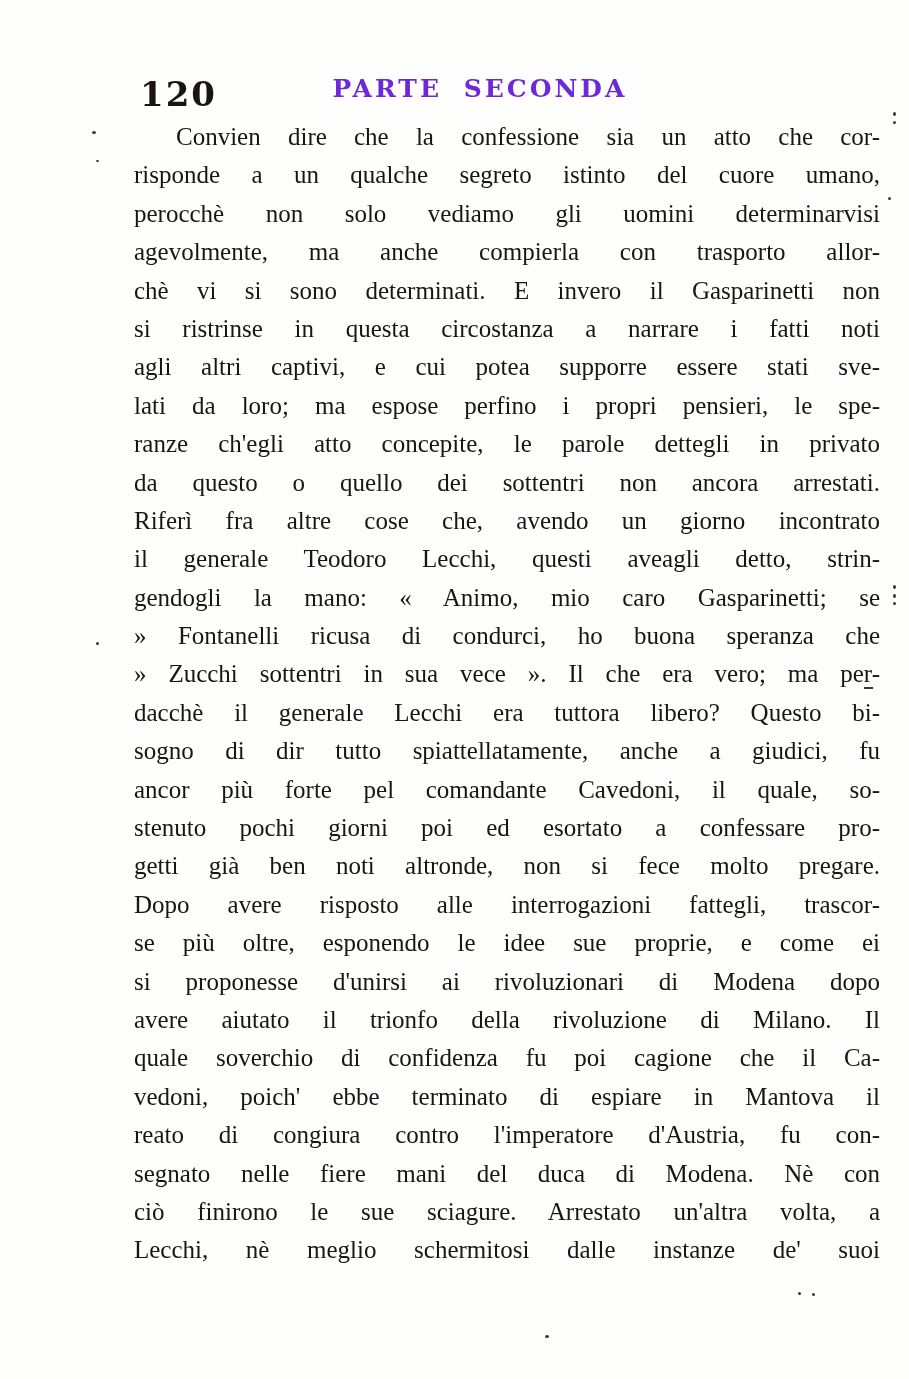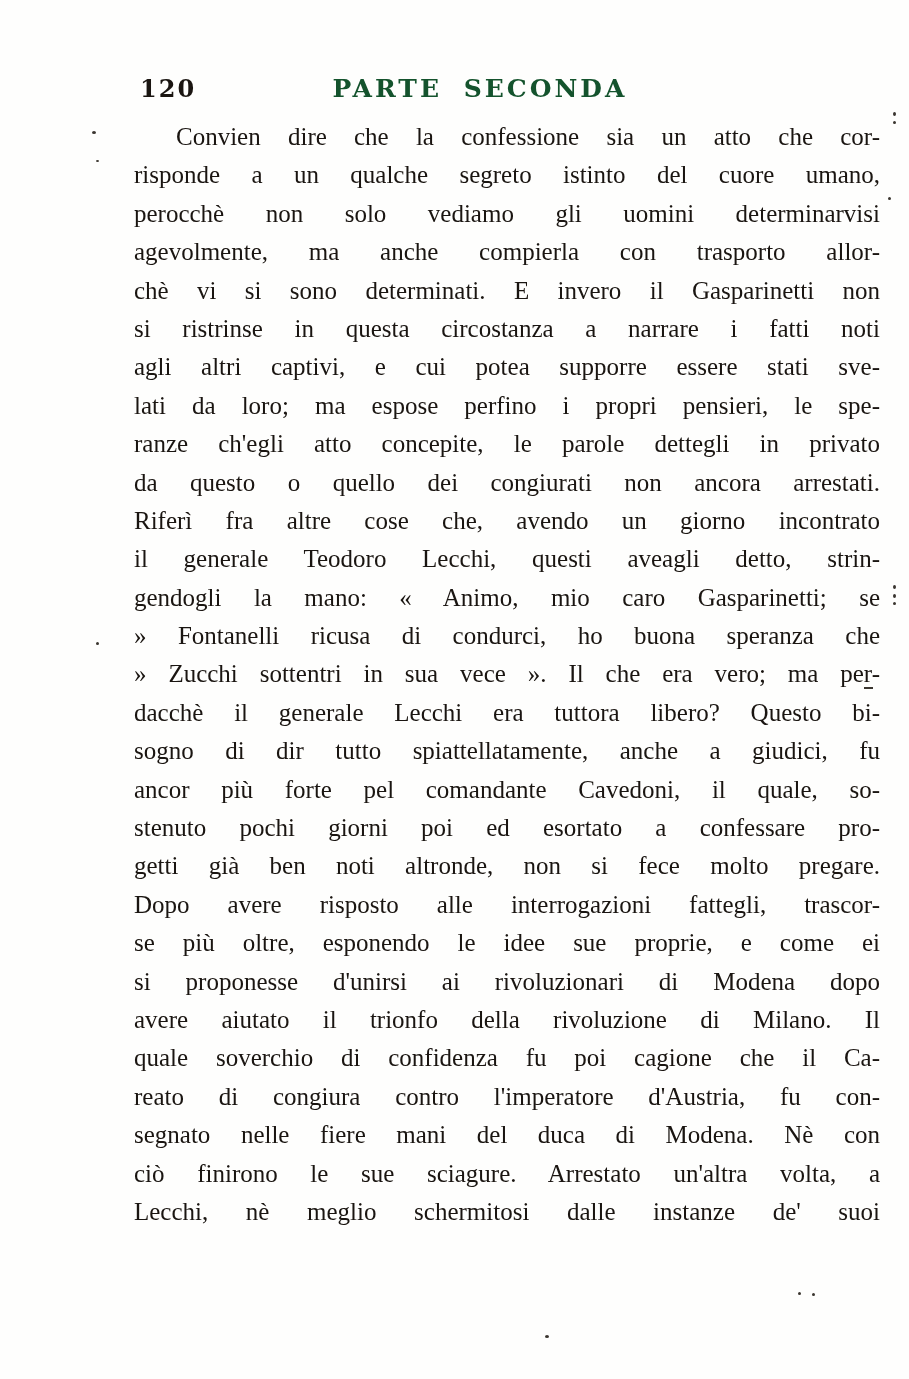--- a/index.html
+++ b/index.html
@@ -14,37 +14,37 @@
     background: #fefefdl;
     background-color: #fefefd;
     overflow: hidden;
     font-family: "DejaVu Serif", "Liberation Serif", serif;
     color: #1a1511;
   }
   .page-number {
     position: absolute;
     top: 74px;
     left: 140px;
-    font-size: 24px;
+    font-size: 34px;
     font-weight: bold;
     letter-spacing: 2px;
     color: #1a1511;
   }
   .header-title {
     position: absolute;
     top: 74px;
     left: 310px;
     width: 340px;
     text-align: center;
     font-size: 25px;
     font-weight: bold;
     letter-spacing: 3px;
     word-spacing: 10px;
     white-space: nowrap;
-    color: #14532d;
+    color: #6d28d9;
   }
   .body-text {
     position: absolute;
     top: 118px;
     left: 134px;
     width: 746px;
     font-size: 25px;
     font-weight: 500;
     font-family: Liberation Serif, serif;
   }
@@ -87,36 +87,37 @@
   <div class="body-text">
       <div class="line first">Convien dire che la confessione sia un atto che cor-</div>
       <div class="line">risponde a un qualche segreto istinto del cuore umano,</div>
       <div class="line">perocchè non solo vediamo gli uomini determinarvisi</div>
       <div class="line">agevolmente, ma anche compierla con trasporto allor-</div>
       <div class="line">chè vi si sono determinati. E invero il Gasparinetti non</div>
       <div class="line">si ristrinse in questa circostanza a narrare i fatti noti</div>
       <div class="line">agli altri captivi, e cui potea supporre essere stati sve-</div>
       <div class="line">lati da loro; ma espose perfino i propri pensieri, le spe-</div>
       <div class="line">ranze ch'egli atto concepite, le parole dettegli in privato</div>
-      <div class="line">da questo o quello dei congiurati non ancora arrestati.</div>
+      <div class="line">da questo o quello dei sottentri non ancora arrestati.</div>
       <div class="line">Riferì fra altre cose che, avendo un giorno incontrato</div>
       <div class="line">il generale Teodoro Lecchi, questi aveagli detto, strin-</div>
       <div class="line">gendogli la mano: « Animo, mio caro Gasparinetti; se</div>
       <div class="line">» Fontanelli ricusa di condurci, ho buona speranza che</div>
       <div class="line">» Zucchi sottentri in sua vece ». Il che era vero; ma per-</div>
       <div class="line">dacchè il generale Lecchi era tuttora libero? Questo bi-</div>
       <div class="line">sogno di dir tutto spiattellatamente, anche a giudici, fu</div>
       <div class="line">ancor più forte pel comandante Cavedoni, il quale, so-</div>
       <div class="line">stenuto pochi giorni poi ed esortato a confessare pro-</div>
       <div class="line">getti già ben noti altronde, non si fece molto pregare.</div>
       <div class="line">Dopo avere risposto alle interrogazioni fattegli, trascor-</div>
       <div class="line">se più oltre, esponendo le idee sue proprie, e come ei</div>
       <div class="line">si proponesse d'unirsi ai rivoluzionari di Modena dopo</div>
       <div class="line">avere aiutato il trionfo della rivoluzione di Milano. Il</div>
       <div class="line">quale soverchio di confidenza fu poi cagione che il Ca-</div>
+      <div class="line">vedoni, poich' ebbe terminato di espiare in Mantova il</div>
       <div class="line">reato di congiura contro l'imperatore d'Austria, fu con-</div>
       <div class="line">segnato nelle fiere mani del duca di Modena. Nè con</div>
       <div class="line">ciò finirono le sue sciagure. Arrestato un'altra volta, a</div>
       <div class="line">Lecchi, nè meglio schermitosi dalle instanze de' suoi</div>
     </div>
 
   <div class="speck" style="left:92px; top:131px; width:4px; height:3px;"></div>
   <div class="speck" style="left:96px; top:160px; width:3px; height:2px;"></div>
   <div class="speck" style="left:893px; top:112px; width:3px; height:4px;"></div>
   <div class="speck" style="left:893px; top:121px; width:3px; height:3px;"></div>

